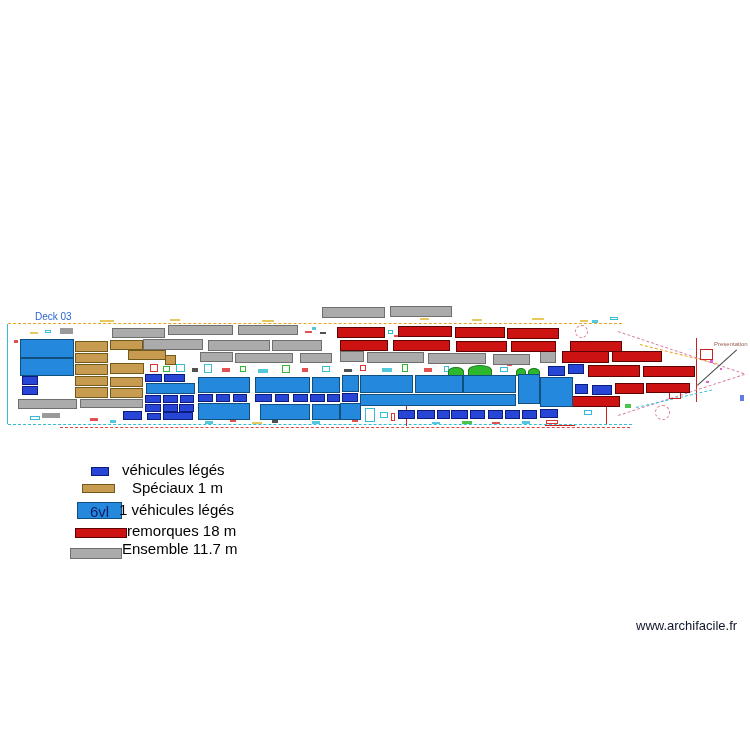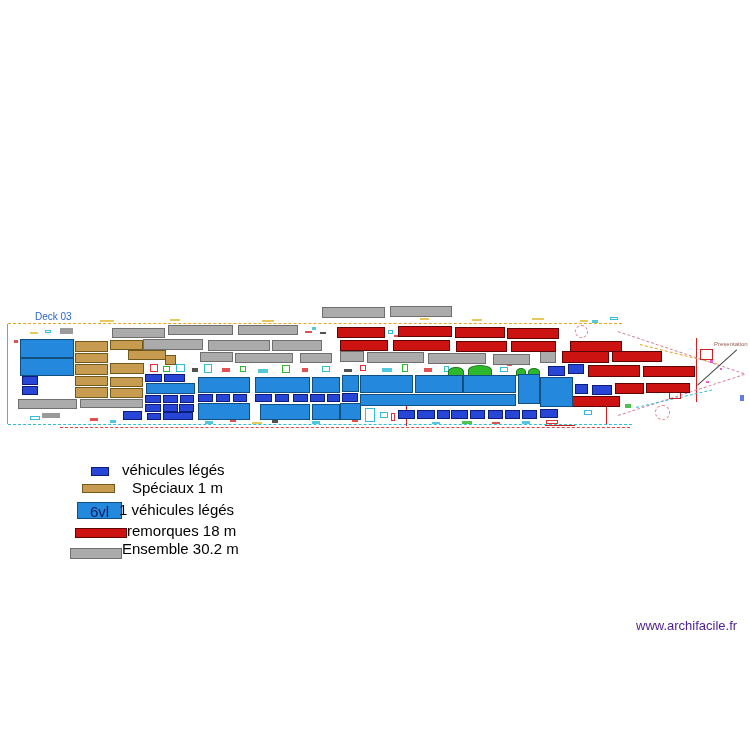--- a/index.html
+++ b/index.html
@@ -1,20 +1,20 @@
 <!DOCTYPE html>
 <html><head>
 <meta charset="utf-8">
 <style>
   html,body{margin:0;padding:0;background:#fff;}
   .page{position:relative;width:750px;height:750px;background:#ffffff;overflow:hidden;
         font-family:"Liberation Sans", sans-serif;}
   .title{position:absolute;left:230px;top:248px;font-size:28px;color:#0d0d0d;white-space:nowrap;}
   .deck-label{position:absolute;left:35px;top:311px;font-size:10px;color:#2b66cc;white-space:nowrap;}
-  .watermark{position:absolute;left:636px;top:618px;font-size:13px;color:#4c1d95;white-space:nowrap;}
+  .watermark{position:absolute;left:636px;top:618px;font-size:13px;color:#0f172a;white-space:nowrap;}
   .bow-note{position:absolute;left:714px;top:341px;font-size:6px;color:#996055;white-space:nowrap;}
   .deck-plan{position:absolute;left:0;top:0;width:750px;height:750px;}
   .veh{position:absolute;box-sizing:border-box;border:1px solid #000;}
   .line{position:absolute;height:0;transform-origin:0 0;}
   .mark{position:absolute;box-sizing:border-box;}
   .legend{position:absolute;left:0;top:0;width:750px;height:750px;}
   .legend-swatch{position:absolute;box-sizing:border-box;border:1px solid;}
   .legend-label{position:absolute;font-size:15px;color:#000;white-space:nowrap;}
   .swatch-text{position:absolute;font-size:15px;color:#0d1b66;white-space:nowrap;}
 </style>
@@ -221,17 +221,17 @@
       <div class="legend-swatch" style="left: 91px; top: 467px; width: 18px; height: 9px; background: rgb(39, 70, 214); border-color: rgb(12, 28, 124);"></div>
       <div class="legend-label" style="left: 122px; top: 461px;">véhicules légés</div>
       <div class="legend-swatch" style="left: 82px; top: 484px; width: 33px; height: 9px; background: rgb(199, 156, 80); border-color: rgb(112, 89, 27);"></div>
       <div class="legend-label" style="left: 132px; top: 479px;">Spéciaux 1 m</div>
       <div class="legend-swatch" style="left: 77px; top: 502px; width: 45px; height: 17px; background: rgb(36, 136, 220); border-color: rgb(17, 80, 126);"></div>
       <div class="swatch-text" style="left: 90px; top: 503px;">6vl</div>
       <div class="legend-label" style="left: 119px; top: 501px;">1 véhicules légés</div>
       <div class="legend-swatch" style="left: 75px; top: 528px; width: 52px; height: 10px; background: rgb(205, 18, 18); border-color: rgb(94, 4, 4);"></div>
       <div class="legend-label" style="left: 127px; top: 522px;">remorques 18 m</div>
       <div class="legend-swatch" style="left: 70px; top: 548px; width: 52px; height: 11px; background: rgb(171, 171, 171); border-color: rgb(111, 111, 111);"></div>
-      <div class="legend-label" style="left: 122px; top: 540px;">Ensemble 30.2 m</div>
+      <div class="legend-label" style="left: 122px; top: 540px;">Ensemble 11.7 m</div>
     </div>
 
   <div class="watermark">www.archifacile.fr</div>
 </div>
 
 </body></html>

